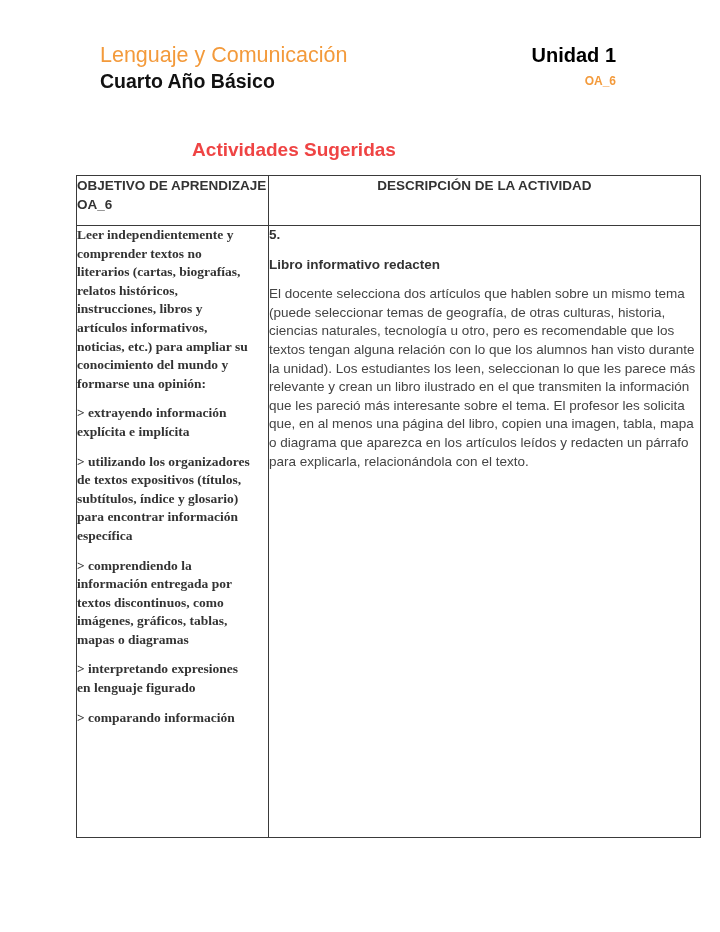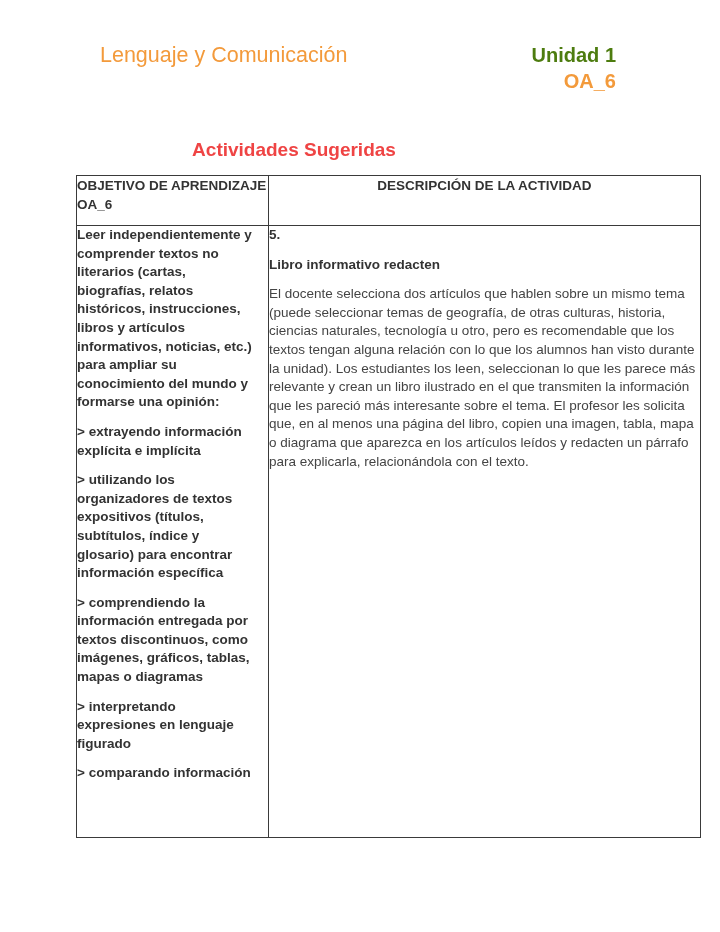--- a/index.html
+++ b/index.html
@@ -1,38 +1,39 @@
 <!DOCTYPE html>
 <html><head>
   <meta charset="utf-8">
   <style>
     html, body { margin: 0; padding: 0; background: #ffffff; }
     body { width: 720px; height: 932px; position: relative; overflow: hidden; font-family: "Liberation Sans", sans-serif; }
     .hdr-left { position: absolute; left: 100px; top: 42px; }
     .hdr-right { position: absolute; right: 104px; top: 42px; text-align: right; }
     .subject { color: #f39a3b; font-size: 21.5px; font-weight: normal; line-height: 27px; display: block; }
     .grade { color: #111111; font-size: 19.5px; font-weight: bold; line-height: 24px; display: block; }
-    .unit { color: #4d7c0f; font-size: 20px; font-weight: bold; line-height: 27px; display: block; }
-    .oa { color: #f39a3b; font-size: 20px; font-weight: bold; line-height: 24px; display: block; }
+    .unit { color: #000000; font-size: 20px; font-weight: bold; line-height: 27px; display: block; }
+    .oa { color: #f39a3b; font-size: 12px; font-weight: bold; line-height: 24px; display: block; }
     .section-title { position: absolute; left: 0; width: 588px; top: 139px; text-align: center; font-size: 19px; font-weight: bold; color: #ef4444; }
     table.acts { position: absolute; left: 76px; top: 175px; width: 625px; border-collapse: collapse; }
     table.acts td, table.acts th { border: 1.3px solid #3a3a3a; vertical-align: top; padding: 0; }
     th.col1 { width: 191px; height: 49px; text-align: left; font-size: 13.5px; font-weight: bold; color: #333; line-height: 19px; padding: 2px 0 0 7px; }
     th.col2 { text-align: center; font-size: 13.5px; font-weight: bold; color: #333; line-height: 19px; padding-top: 2px; margin-top: 20px; }
     td.objective { height: 611px; padding: 1px 4px 0 7px; font-size: 13.5px; font-weight: bold; color: #333; line-height: 18.6px; }
-    td.objective p { margin: 0 16px 11px 0; }
+    td.objective p { margin: 0 16px 11px 0; font-family: Liberation Serif, serif; }
     td.desc { padding: 1px 4px 0 7px; font-size: 13.5px; color: #444; line-height: 18.6px; }
     td.desc p { margin: 0 0 11px 0; }
     .num, .act-title { font-weight: bold; color: #333; }
   </style>
 </head>
 <body>
 
 <div class="hdr-left">
   <span class="subject">Lenguaje y Comunicación</span>
+  <span class="grade">Cuarto Año Básico</span>
 </div>
 <div class="hdr-right">
   <span class="unit">Unidad 1</span>
   <span class="oa">OA_6</span>
 </div>
 
 <div class="section-title">Actividades Sugeridas</div>
 
 <table class="acts">
   <tbody>

